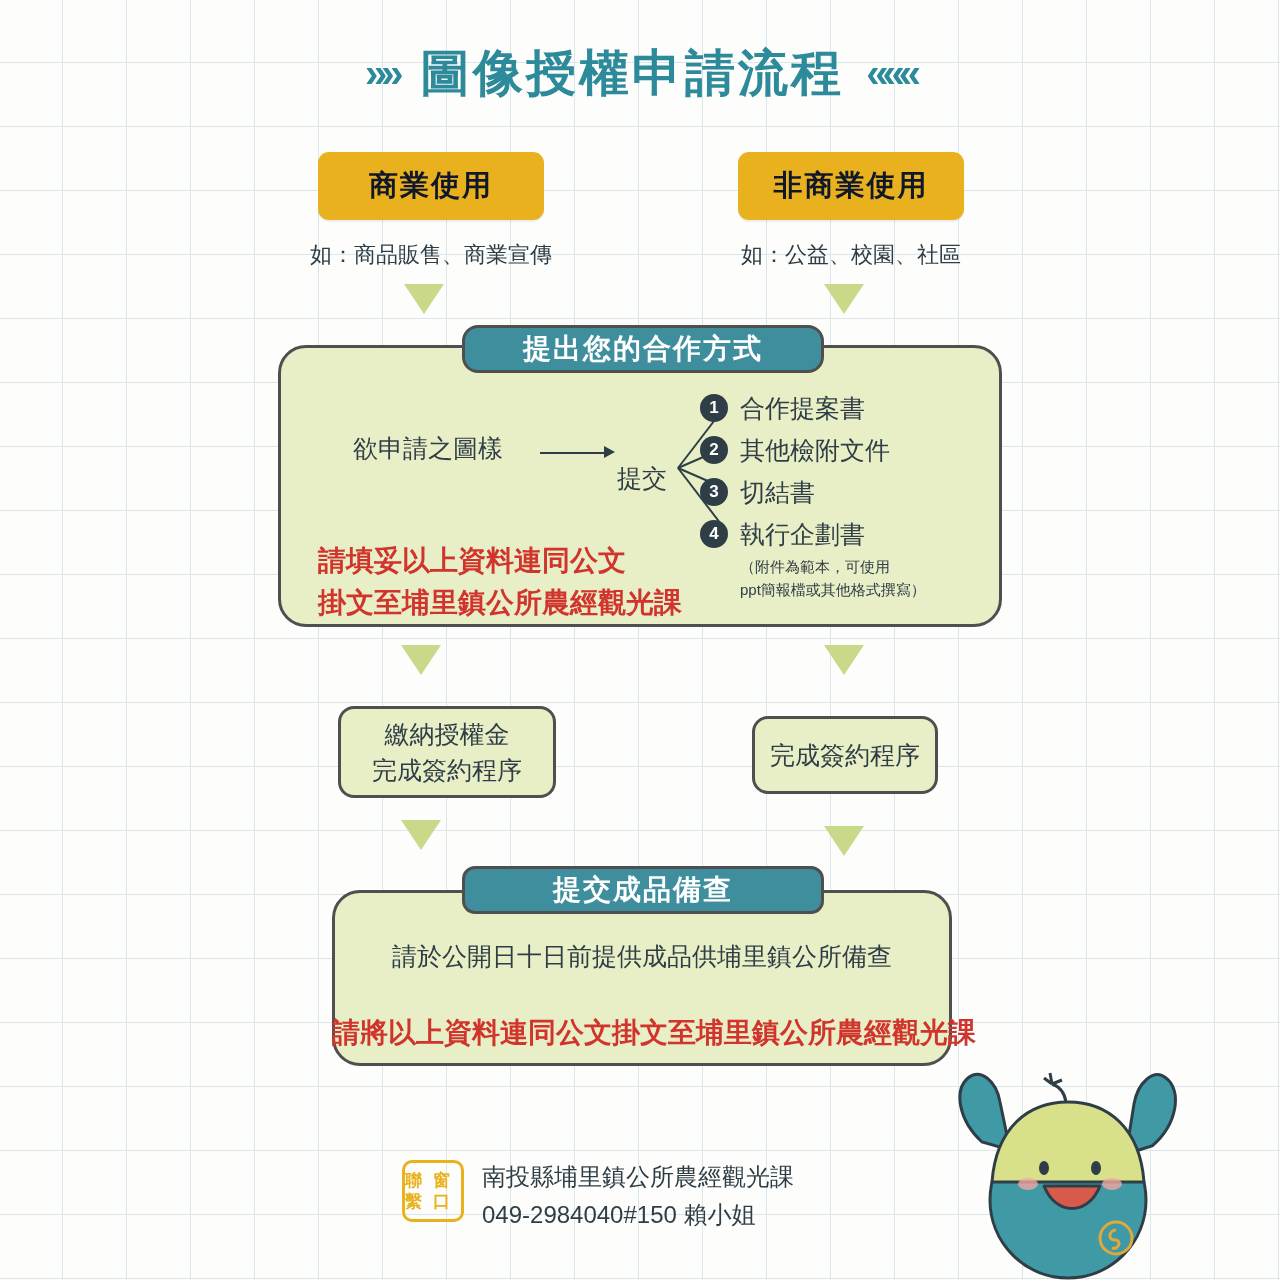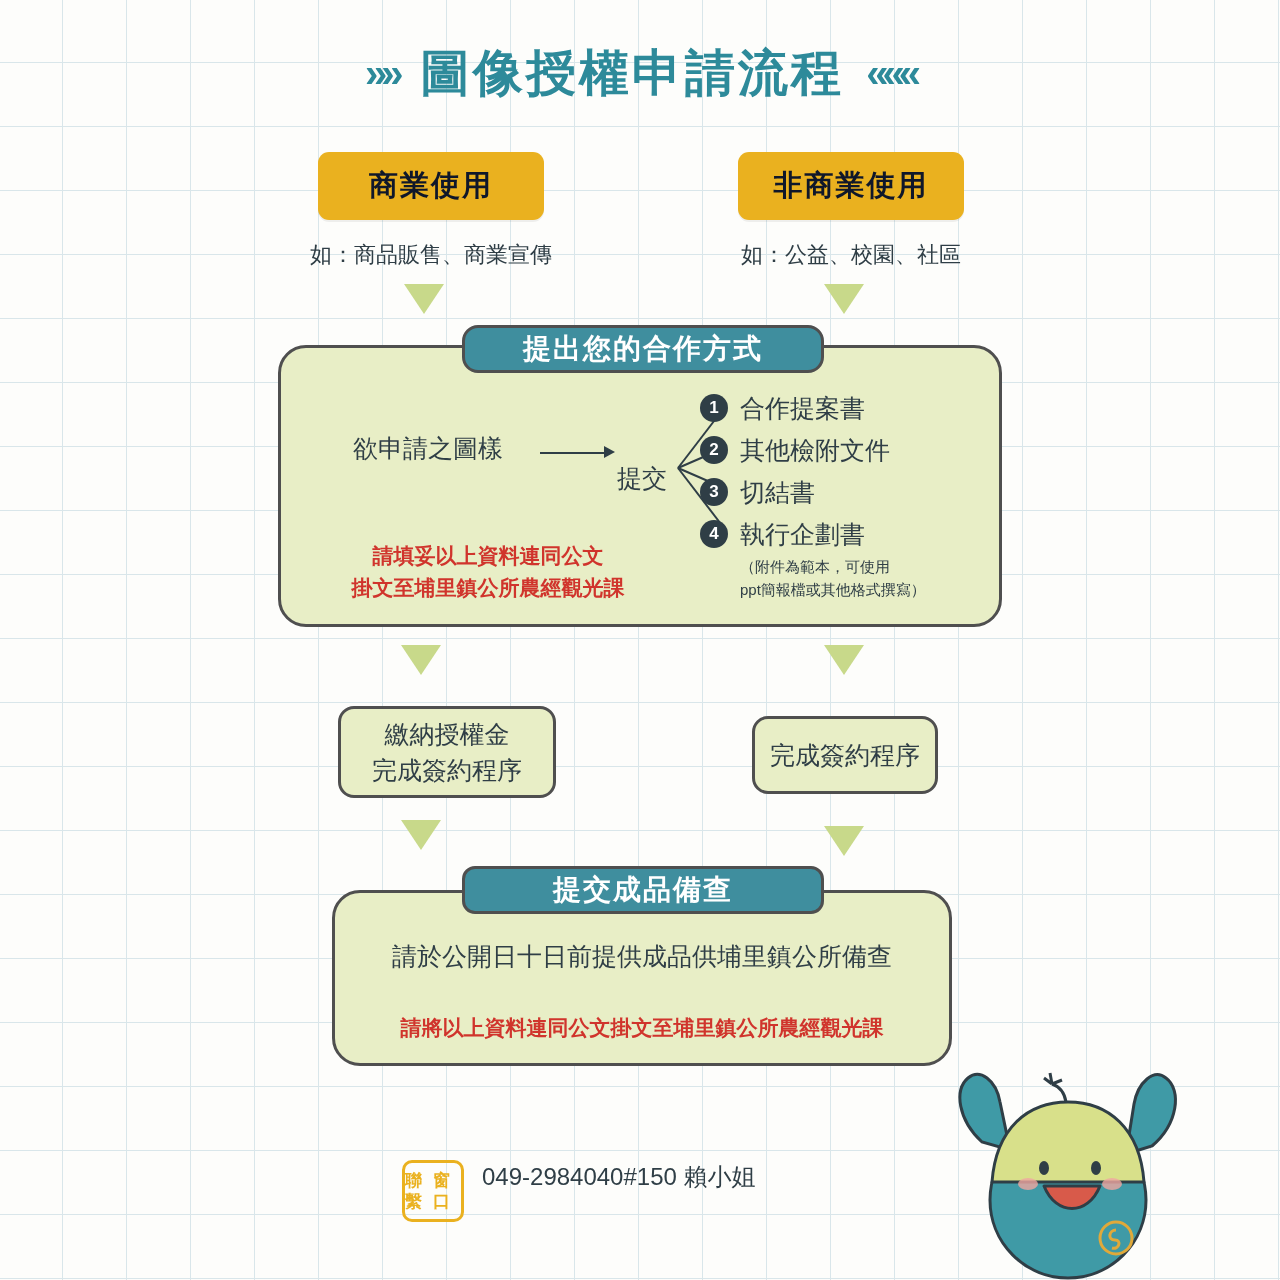--- a/index.html
+++ b/index.html
@@ -152,24 +152,23 @@
     margin-right: 12px; flex: none;
   }
   .doc-label { font-size: 25px; color: #2f3e46; white-space: nowrap; }
   #doc-footnote {
     position: absolute; left: 740px; top: 556px; width: 260px;
     font-size: 15px; color: #2f3e46; line-height: 1.5; text-align: left;
   }
   .red-note {
     position: absolute;
     color: #d0342c;
-    font-size: 21px;
+    font-size: 28px;
     font-weight: bold;
     line-height: 1.5;
-    text-align: center;
     white-space: nowrap;
   }
   #card1-red { left: 318px; top: 540px; width: 340px; }
 
   
   #mid-label {
     position: absolute; left: 440px; top: 648px; width: 400px;
     text-align: center; font-size: 24px; color: #2f3e46; white-space: nowrap;
   }
 
@@ -301,20 +300,21 @@
   <div class="card-green" id="card2"></div>
   <div class="header-teal" id="card2-header">提交成品備查</div>
   <div id="card2-line1">請於公開日十日前提供成品供埔里鎮公所備查</div>
   <div class="red-note" id="card2-red">請將以上資料連同公文掛文至埔里鎮公所農經觀光課</div>
 
   <div id="contact-badge">
     <span>聯 繫</span>
     <span>窗 口</span>
   </div>
   <div id="contact-lines">
+    <div>南投縣埔里鎮公所農經觀光課</div>
     <div>049-2984040#150 賴小姐</div>
   </div>
 
   <svg id="mascot" viewBox="0 0 260 230">
 
     <path d="M42,92 C18,70 14,40 28,28 C40,18 56,30 60,52 L70,100 Z" fill="#3f9aa6" stroke="#2f3e46" stroke-width="3"></path>
     <path d="M212,96 C238,74 242,40 226,28 C214,18 198,32 194,54 L186,104 Z" fill="#3f9aa6" stroke="#2f3e46" stroke-width="3"></path>
 
     <ellipse cx="128" cy="150" rx="78" ry="78" fill="#3f9aa6" stroke="#2f3e46" stroke-width="3"></ellipse>
 

